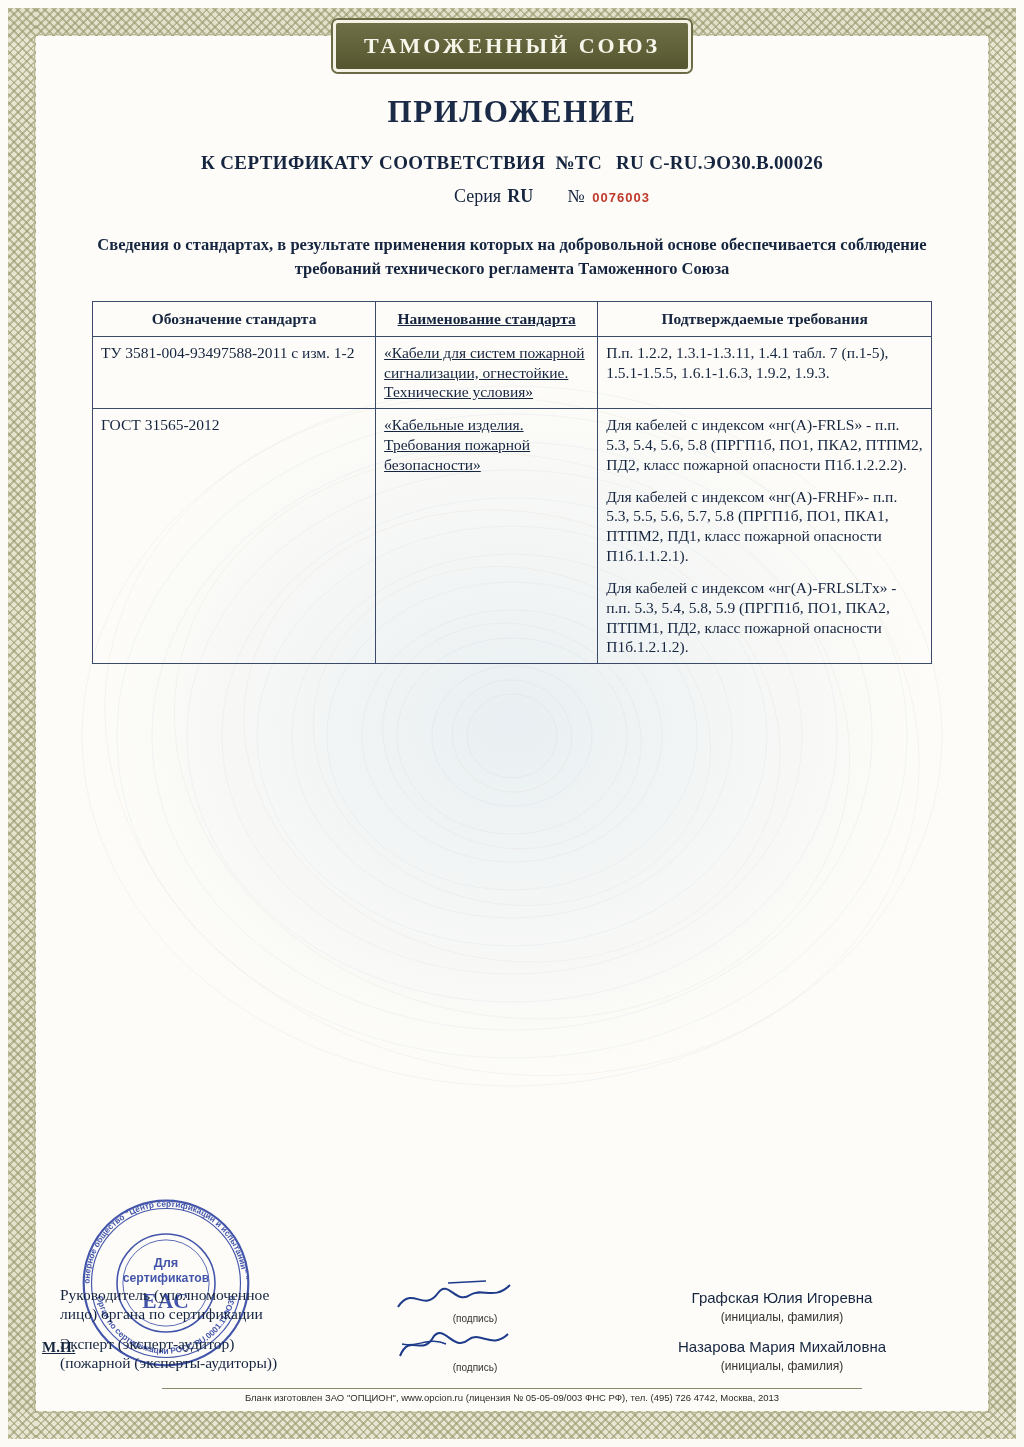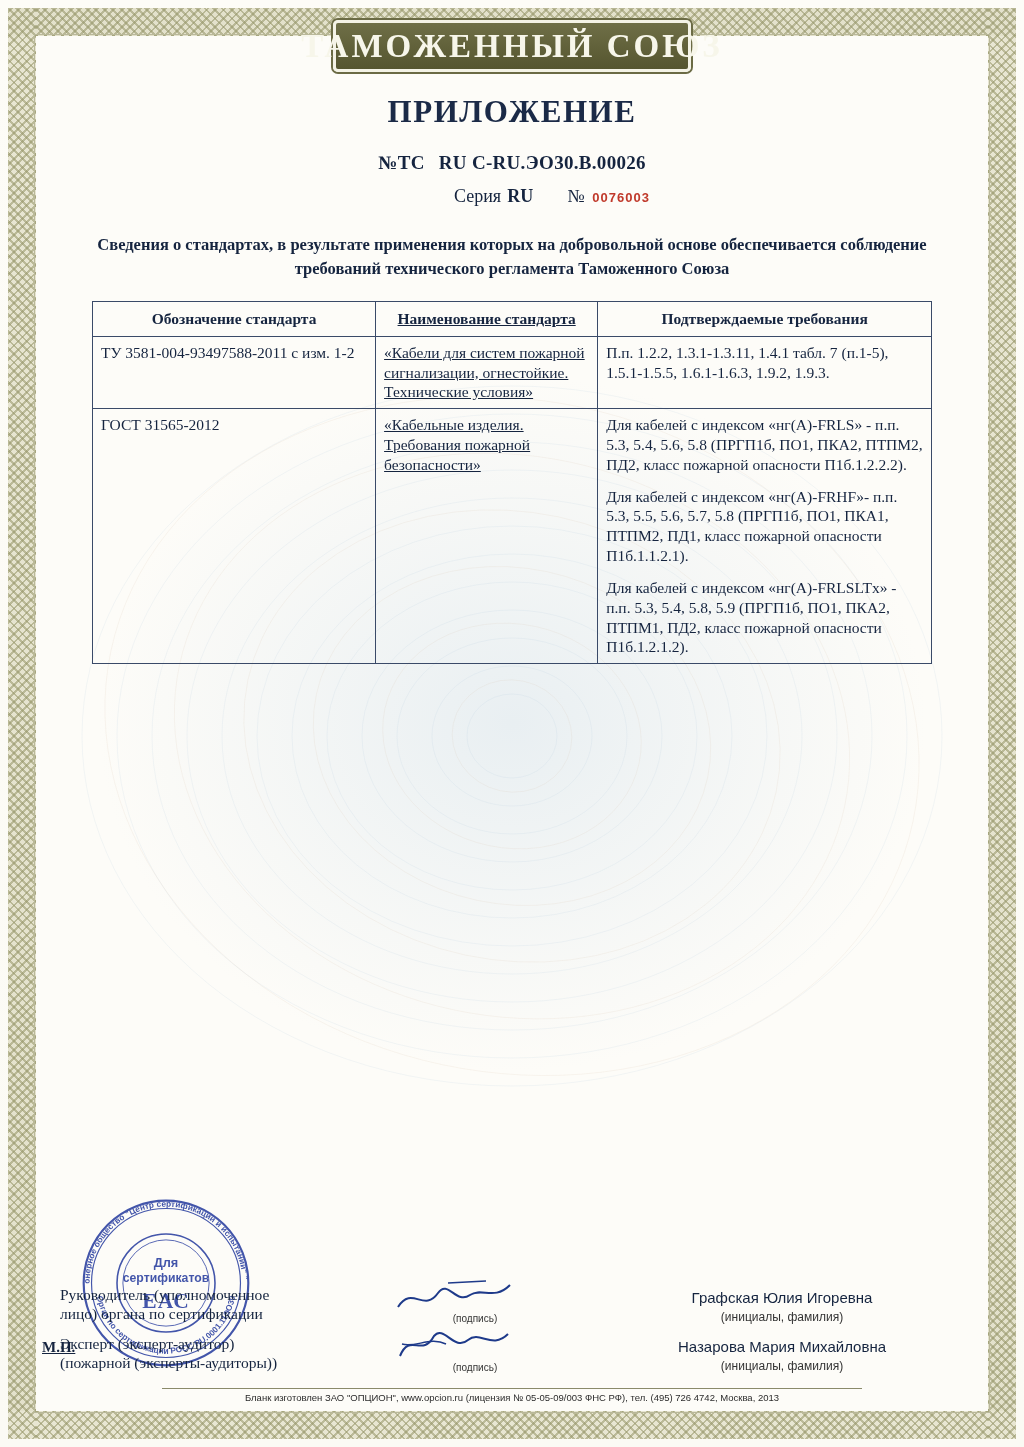--- a/index.html
+++ b/index.html
@@ -73,21 +73,21 @@
     border-radius: 5px;
     box-shadow: 0 0 0 2px #6b6b45;
     display: flex;
     align-items: center;
     justify-content: center;
   }
   .banner-text {
     color: #f7f6ea;
     font-family: "Liberation Serif", serif;
     font-weight: bold;
-    font-size: 33px;
+    font-size: 22px;
     letter-spacing: 3px;
     white-space: nowrap;
   }
 
   .content {
     position: absolute;
     left: 60px;
     right: 60px;
     top: 84px;
   }
@@ -289,20 +289,21 @@
 
   <div class="banner">
     <span class="banner-text">ТАМОЖЕННЫЙ СОЮЗ</span>
   </div>
 
   <div class="content">
 
     <div class="doc-title">ПРИЛОЖЕНИЕ</div>
 
     <div class="cert-line">
+      <span class="cert-label">К СЕРТИФИКАТУ СООТВЕТСТВИЯ</span>
       <span class="cert-no">№ТС</span>
       <span class="cert-number">RU C-RU.ЭО30.В.00026</span>
     </div>
 
     <div class="series-line">
       <span class="series-label">Серия</span>
       <span class="series-ru">RU</span>
       <span class="series-hash">№</span>
       <span class="series-value">0076003</span>
     </div>

